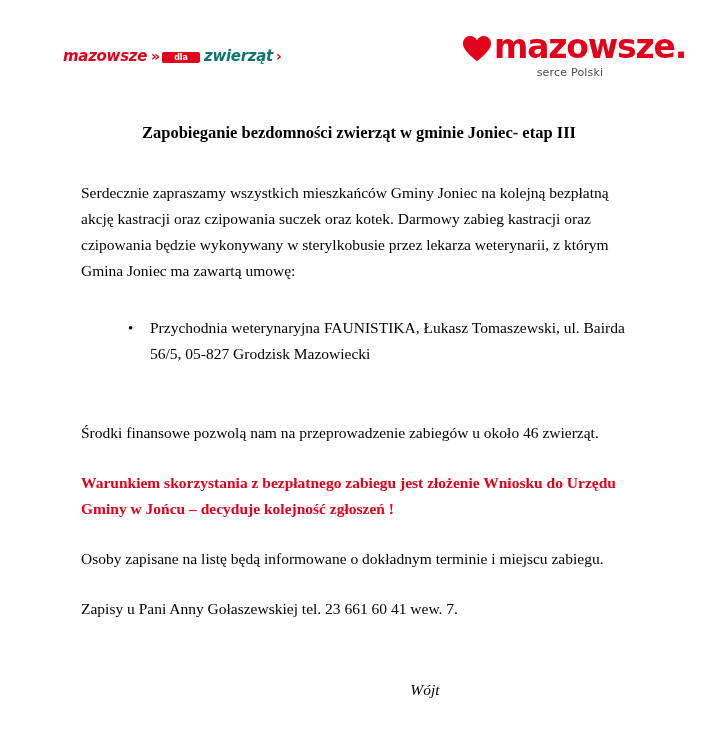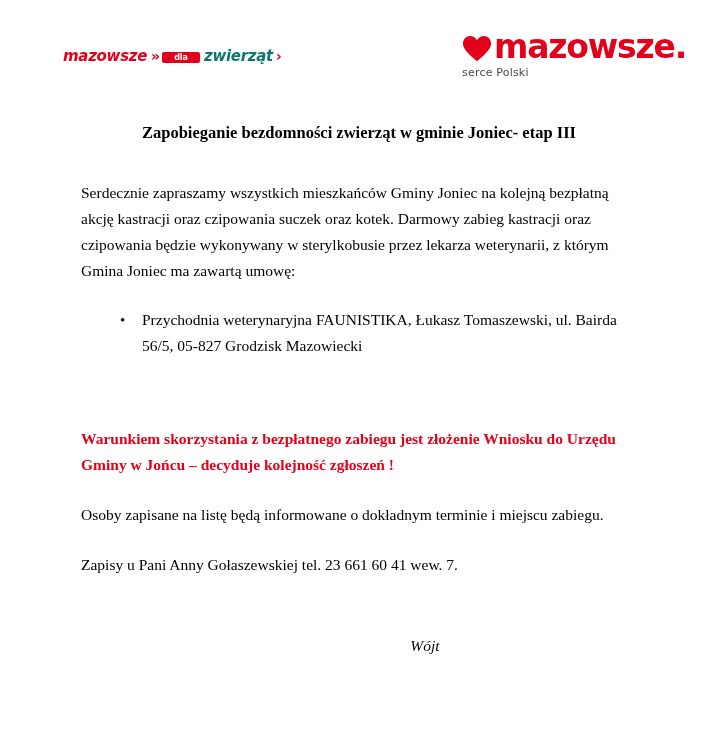--- a/index.html
+++ b/index.html
@@ -80,21 +80,21 @@
     font-size: 14px;
     color: #e3001b;
     margin-left: 3px;
   }
 
   
   .logo-right {
     position: absolute;
     right: 32px;
     top: 30px;
-    text-align: left;
+    text-align: center;
   }
   .logo-right-row {
     display: flex;
     align-items: center;
     justify-content: flex-end;
   }
   .logo-heart {
     width: 30px;
     height: 30px;
     margin-right: 2px;
@@ -139,21 +139,21 @@
     font-size: 15.5px;
     line-height: 26px;
     margin: 1px;
     text-align: left;
   }
 
   .spacer-lg { height: 36px; }
   .spacer-md { height: 22px; }
 
   ul.bullets {
-    margin: 0;
+    margin: 8px;
     padding-left: 40px;
     list-style: none;
   }
   ul.bullets li {
     font-size: 15.5px;
     line-height: 26px;
     position: relative;
     padding-left: 22px;
   }
   ul.bullets li::before {
@@ -218,20 +218,21 @@
 
     <ul class="bullets">
       <li>Przychodnia weterynaryjna FAUNISTIKA, Łukasz Tomaszewski, ul. Bairda 56/5, 05-827 Grodzisk Mazowiecki</li>
     </ul>
 
     <div class="spacer-md"></div>
 
 
     <div class="spacer-md"></div>
 
+    <p class="para">Środki finansowe pozwolą nam na przeprowadzenie zabiegów u około 46 zwierząt.</p>
 
     <div class="spacer-md"></div>
 
     <p class="para red-bold">Warunkiem skorzystania z bezpłatnego zabiegu jest złożenie Wniosku do Urzędu Gminy w Jońcu – decyduje kolejność zgłoszeń !</p>
 
     <div class="spacer-md"></div>
 
     <p class="para">Osoby zapisane na listę będą informowane o dokładnym terminie i miejscu zabiegu.</p>
 
     <div class="spacer-md"></div>

